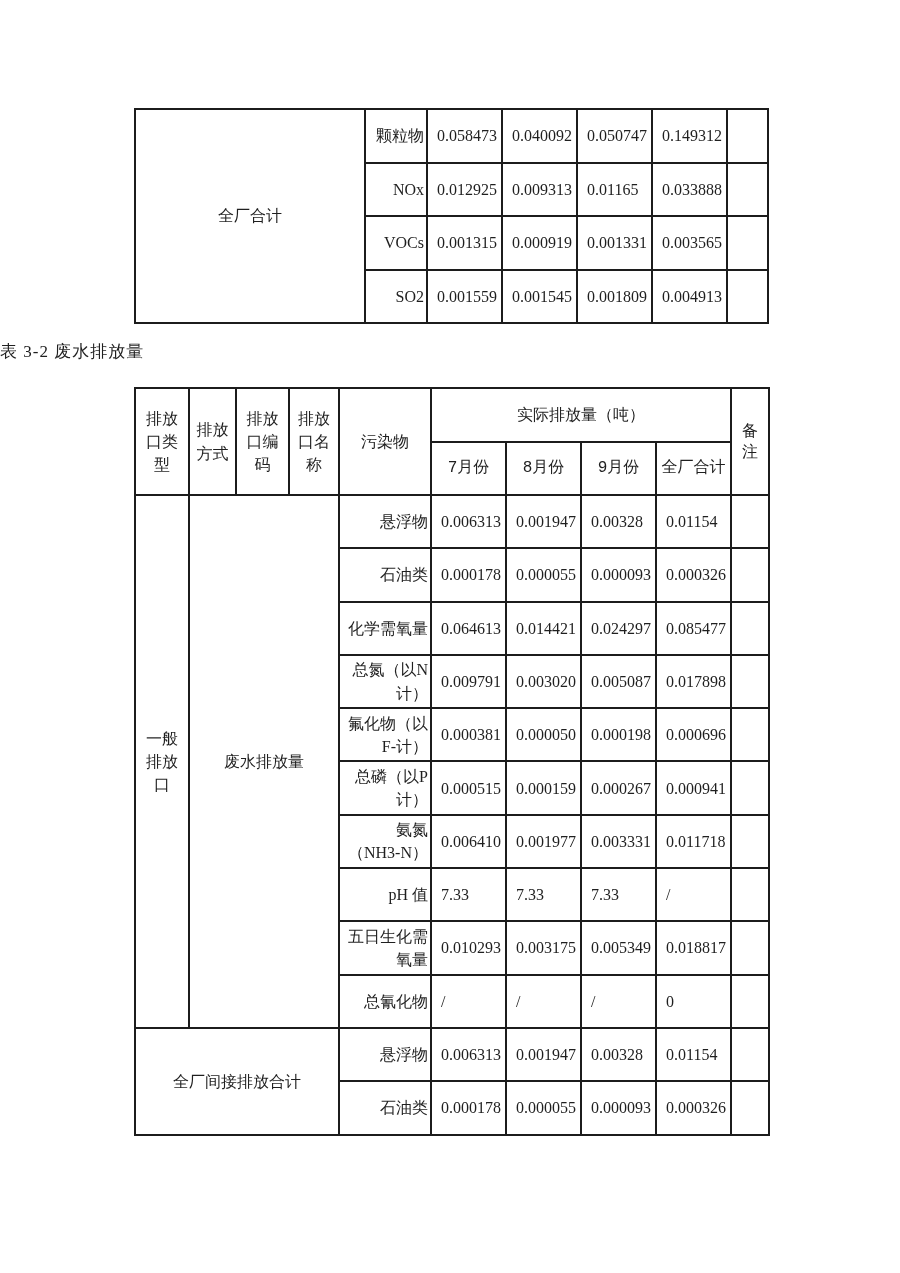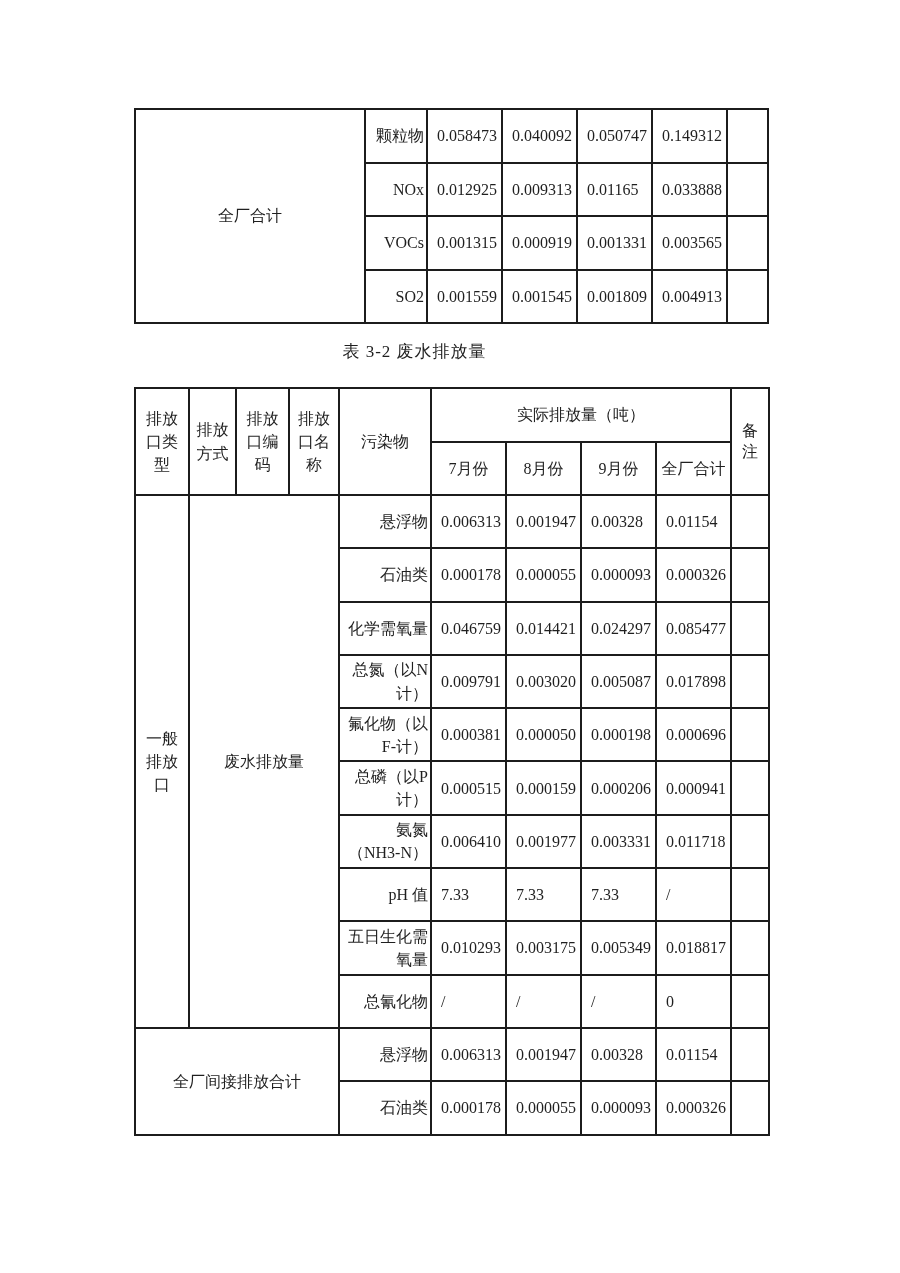--- a/index.html
+++ b/index.html
@@ -34,33 +34,33 @@
     top: 108px;
     width: 633px;
   }
   .t1 tr { height: 53.5px; }
   
   .caption {
     position: absolute;
     left: 0;
     top: 340px;
     width: 829px;
-    text-align: center;
+    text-align: left;
     font-size: 17px;
     letter-spacing: 1px;
   }
   
   .t2 {
     position: absolute;
     left: 134px;
     top: 387px;
     width: 634px;
   }
   .t2 tr.hdr1 { height: 54px; }
-  .t2 tr.hdr2 { height: 53px; }
+  .t2 tr.hdr2 { height: 53px; font-family: Liberation Mono, monospace; }
   .t2 tr.body { height: 53.3px; }
   .c { text-align: center; }
   .lbl { text-align: center; margin-left: 40px; }
   .pol { text-align: right; padding-left: 8px; padding-right: 2px; }
   .val { text-align: left; padding-left: 9px; }
   .note-col { padding: 2px 3px; text-align: center; line-height: 1.3; }
 </style>
 </head>
 <body>
 
@@ -156,21 +156,21 @@
     <tr class="body">
       <td class="pol">石油类</td>
       <td class="val">0.000178</td>
       <td class="val">0.000055</td>
       <td class="val">0.000093</td>
       <td class="val">0.000326</td>
       <td class="note-col"></td>
     </tr>
     <tr class="body">
       <td class="pol">化学需氧量</td>
-      <td class="val">0.046759</td>
+      <td class="val">0.064613</td>
       <td class="val">0.014421</td>
       <td class="val">0.024297</td>
       <td class="val">0.085477</td>
       <td class="note-col"></td>
     </tr>
     <tr class="body">
       <td class="pol">总氮（以N计）</td>
       <td class="val">0.009791</td>
       <td class="val">0.003020</td>
       <td class="val">0.005087</td>
@@ -182,21 +182,21 @@
       <td class="val">0.000381</td>
       <td class="val">0.000050</td>
       <td class="val">0.000198</td>
       <td class="val">0.000696</td>
       <td class="note-col"></td>
     </tr>
     <tr class="body">
       <td class="pol">总磷（以P计）</td>
       <td class="val">0.000515</td>
       <td class="val">0.000159</td>
-      <td class="val">0.000206</td>
+      <td class="val">0.000267</td>
       <td class="val">0.000941</td>
       <td class="note-col"></td>
     </tr>
     <tr class="body">
       <td class="pol">氨氮（NH3-N）</td>
       <td class="val">0.006410</td>
       <td class="val">0.001977</td>
       <td class="val">0.003331</td>
       <td class="val">0.011718</td>
       <td class="note-col"></td>

